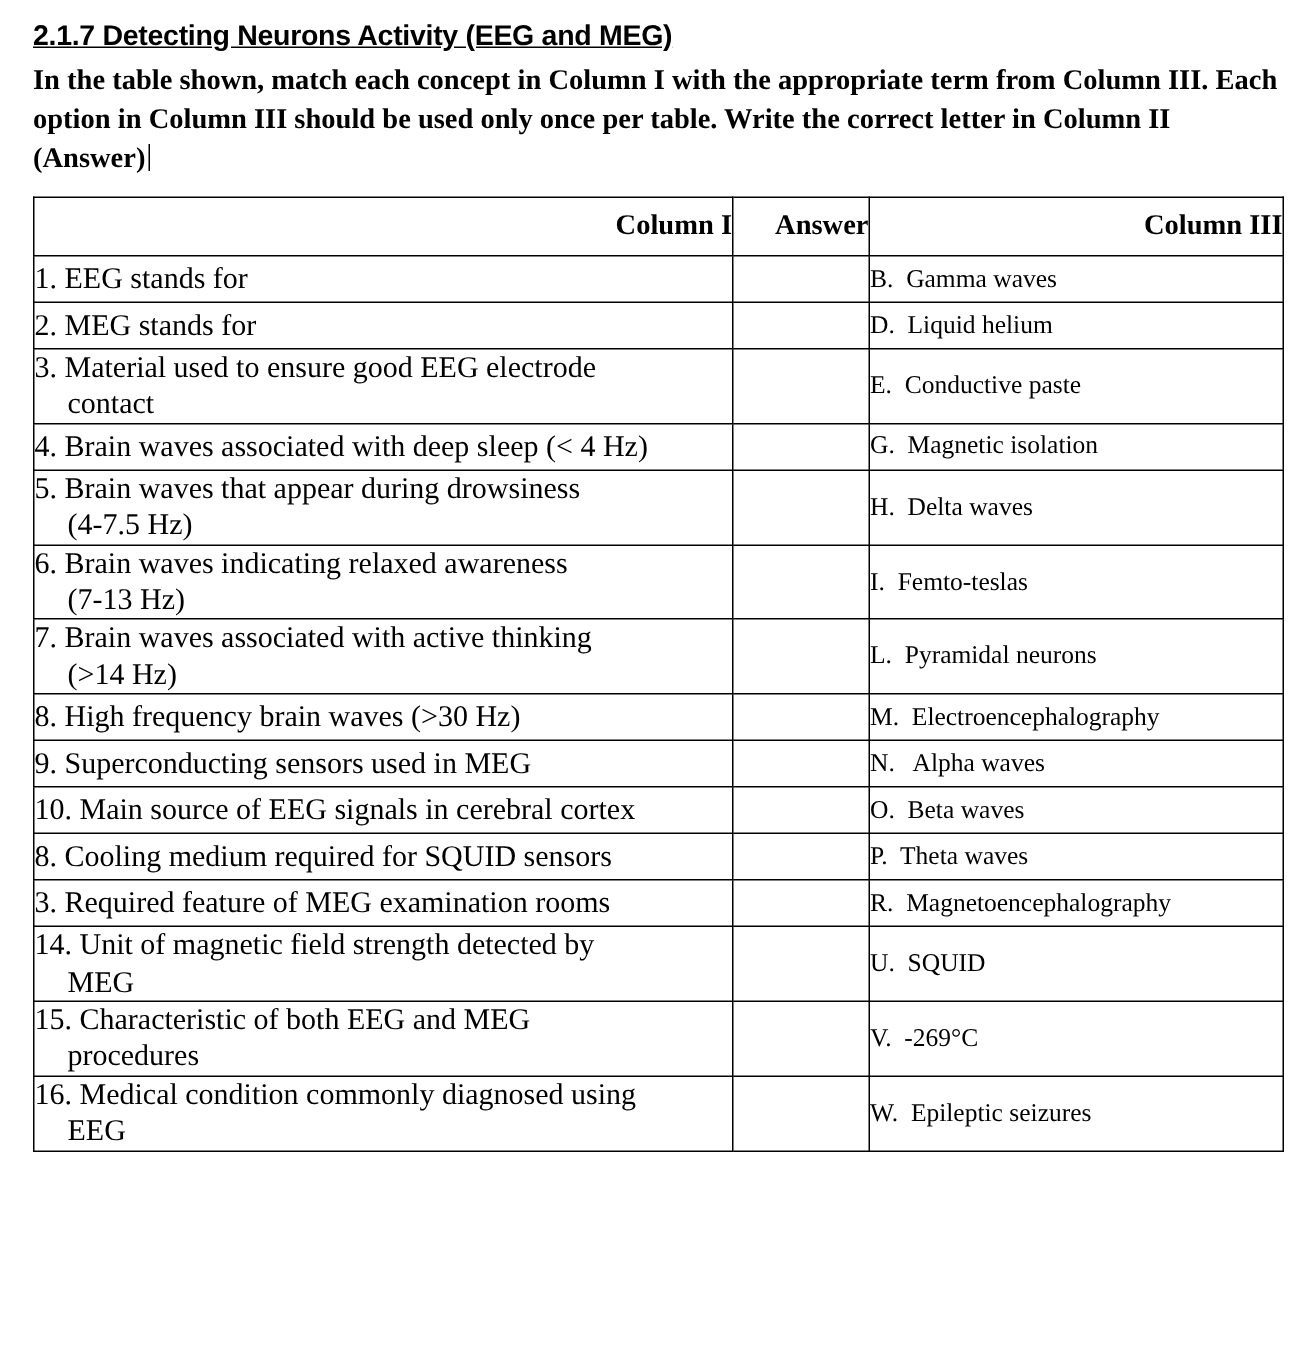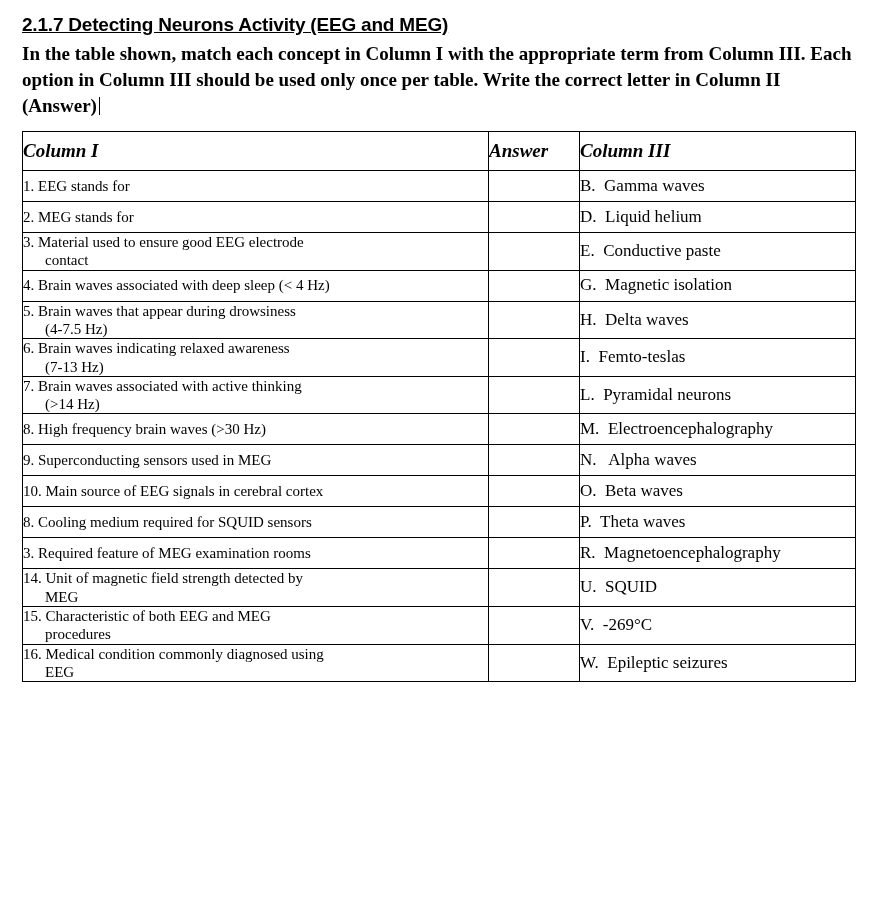--- a/index.html
+++ b/index.html
@@ -48,34 +48,33 @@
     width: 830px;
     margin-left: 2px;
     table-layout: fixed;
   }
   table.matching td, table.matching th {
     border: 1.3px solid #000000;
     vertical-align: middle;
     padding: 0;
   }
   th.col-head {
-    text-align: left;
+    text-align: right;
     font-family: "Liberation Serif", serif;
     font-weight: bold;
     font-size: 19px;
     height: 38px;
     padding: 2px 4px;
-    font-style: italic;
   }
   .c1 { width: 465px; }
   .c2 { width: 90px; }
   .c3 { width: 275px; }
 
   td.item-cell {
-    font-size: 15px;
+    font-size: 20px;
     padding: 5px 6px 6px 6px;
     line-height: 1.22;
     height: 30px;
     margin-left: 40px;
   }
   td.item-cell .num {
     display: inline;
   }
   td.item-cell .txt {
     display: inline;

